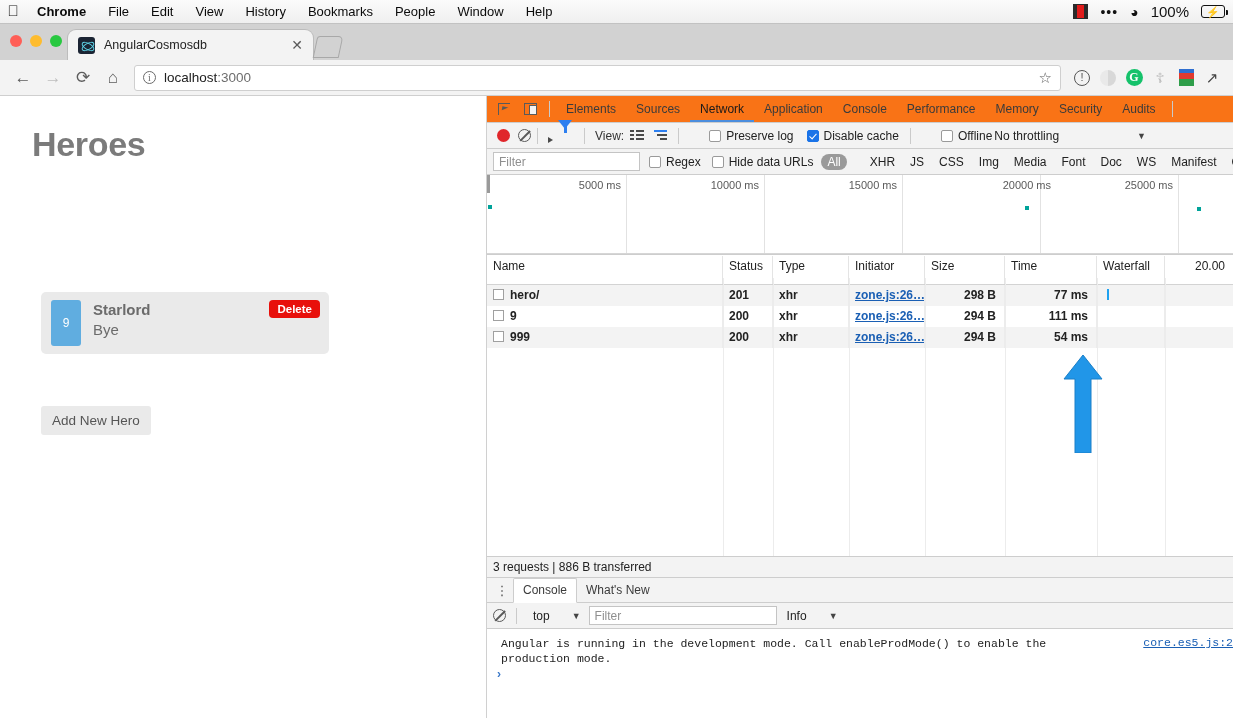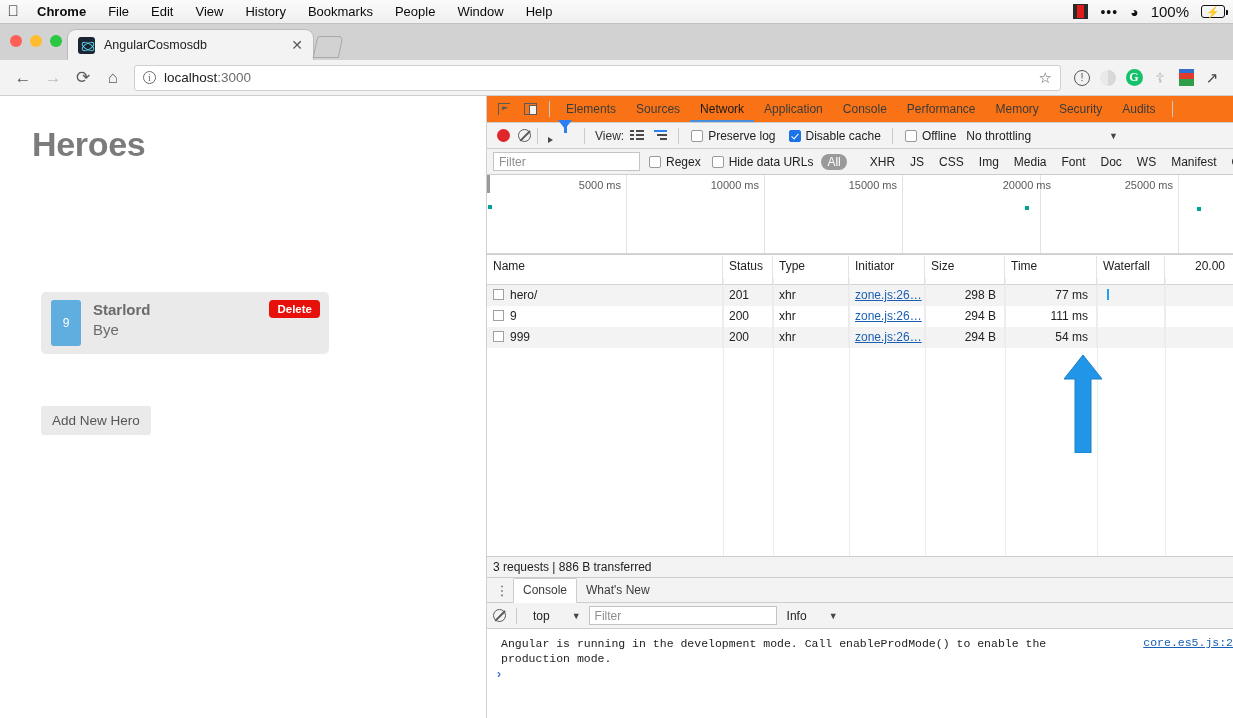--- a/index.html
+++ b/index.html
@@ -248,34 +248,34 @@
   }
   .ic-funnel::after {
     content: ""; position: absolute; left: -1.5px; top: -9px;
     width: 3px; height: 13px; background: #2d7ff0;
   }
   .tb-label { font-size: 12px; color: #333; margin: 0 6px 0 4px; }
   .ic-list, .ic-wfall { width: 14px; height: 11px; position: relative; flex: none; }
   .ic-list span {
     position: absolute; left: 0; height: 2px; background: #4a4a4a;
   }
-  .cb-row { display: flex; align-items: center; gap: 5px; margin-left: 6px; }
+  .cb-row { display: flex; align-items: center; gap: 5px; margin-left: 24px; }
   .cbox {
     width: 12px; height: 12px; border: 1px solid #9a9a9a; border-radius: 2px;
     background: #fff; flex: none; cursor: pointer;
   }
   .cbox.checked {
     background: #1a73e8; border-color: #1a73e8; position: relative;
   }
   .cbox.checked::after {
     content: ""; position: absolute; left: 3.5px; top: 1px; width: 3px; height: 6px;
     border: solid #fff; border-width: 0 1.6px 1.6px 0; transform: rotate(42deg);
   }
   .cb-label { font-size: 12px; color: #222; white-space: nowrap; }
-  .thr { font-size: 12px; color: #222; margin-left: 10px; }
+  .thr { font-size: 12px; color: #222; margin-left: 2px; }
   .caret { font-size: 9px; color: #444; margin-left: 6px; }
 
   .dt-filter {
     height: 26px; background: #f3f3f3; border-bottom: 1px solid #cdcdcd;
     display: flex; align-items: center; padding: 0 6px;
   }
   .fin {
     width: 147px; height: 19px; background: #fff; border: 1px solid #c4c4c4;
     font-size: 12px; color: #222; padding: 0 5px; outline: none;
     font-family: "Liberation Sans", sans-serif;
@@ -313,21 +313,21 @@
   .th {
     font-size: 12px; color: #222; line-height: 21px; padding-left: 6px;
     border-right: 1px solid #e4e4e4; white-space: nowrap; overflow: hidden;
   }
   .th.num { text-align: right; padding-right: 8px; }
   .tr { height: 21px; display: flex; align-items: center; }
   .tr.odd { background: #f3f3f3; }
   .td {
     font-size: 12px; color: #222; line-height: 21px; padding-left: 6px;
     border-right: 1px solid #ececec; height: 21px;
-    white-space: nowrap; overflow: hidden;
+    white-space: nowrap; overflow: hidden; font-weight: bold;
   }
   .td.num { text-align: right; padding-right: 8px; }
   .rowcb {
     width: 11px; height: 11px; border: 1px solid #a0a0a0; background: #fff;
     display: inline-block; vertical-align: -1px; margin-right: 6px; flex: none;
   }
   .lnk { color: #1a5fb4; text-decoration: underline; }
   .wf-bar {
     display: inline-block; width: 2px; height: 11px; background: #1fa2f0;
     margin-left: 4px; vertical-align: -1px;

